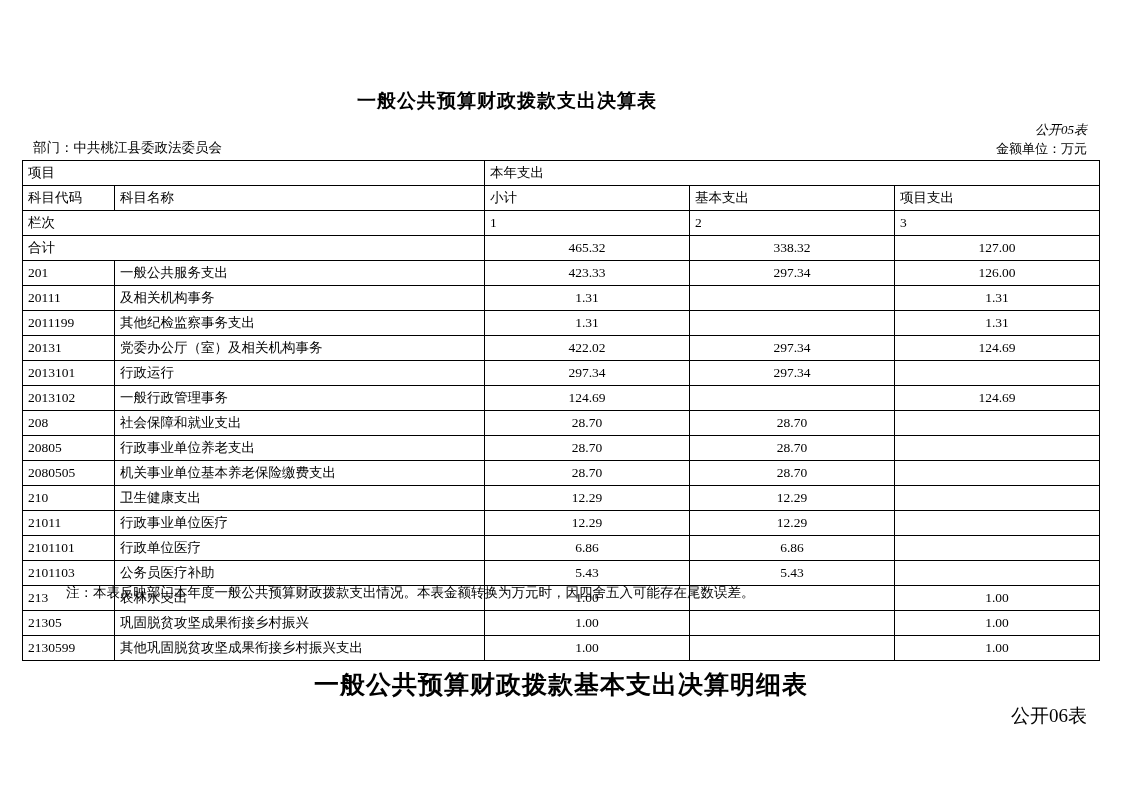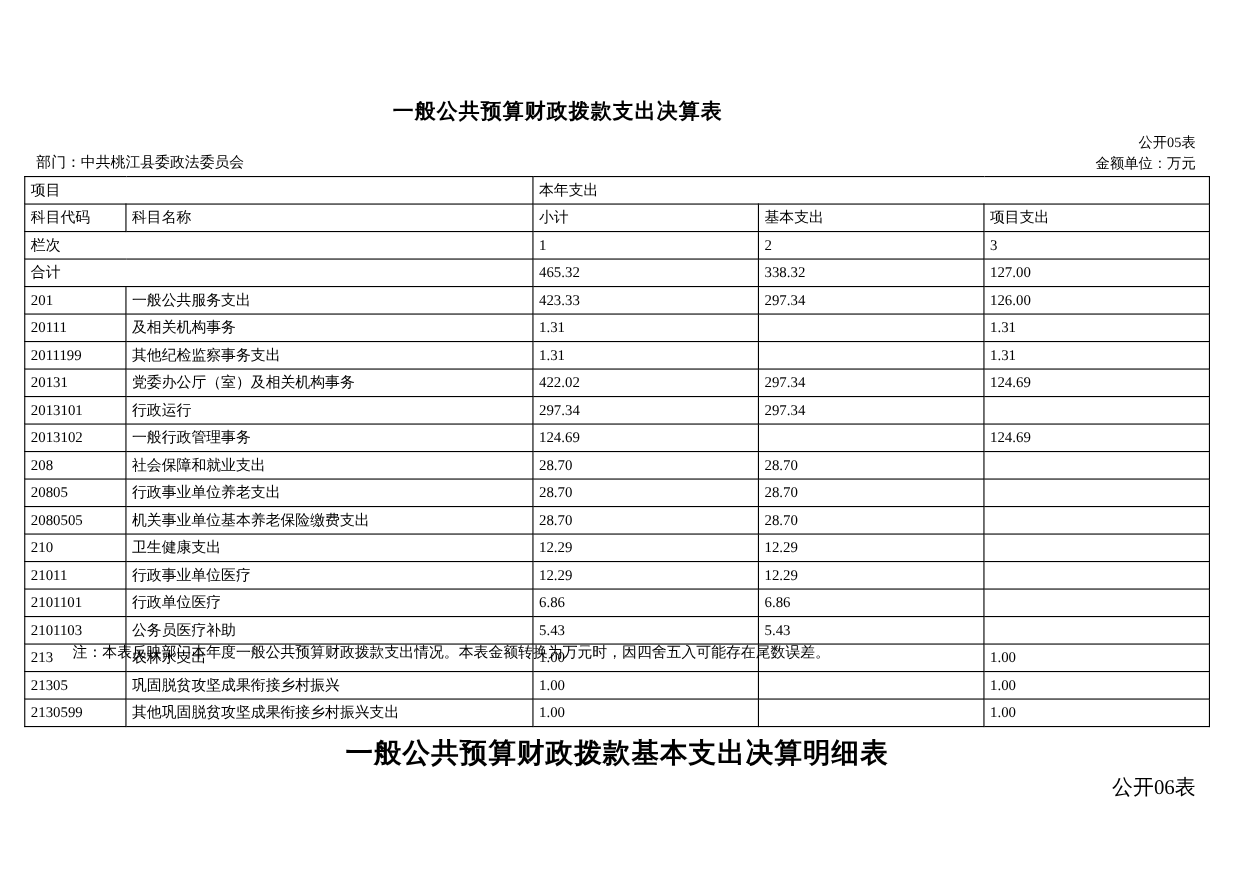--- a/index.html
+++ b/index.html
@@ -30,21 +30,21 @@
     font-size: 19px;
     font-weight: bold;
     letter-spacing: 1px;
   }
   .meta-right {
     position: absolute;
     right: 35px;
     font-size: 13px;
     text-align: right;
   }
-  .meta-r1 { top: 121px; }
+  .meta-r1 { top: 121px; font-style: italic; }
   .meta-r2 { top: 140px; }
   .dept-line {
     position: absolute;
     top: 139px;
     left: 33px;
     font-size: 13.5px;
   }
   table.main {
     position: absolute;
     top: 160px;
@@ -58,21 +58,21 @@
     border: 1px solid #000000;
     padding: 2px 5px;
     height: 20px;
     font-weight: normal;
     line-height: 18px;
   }
   .c-code { width: 92px; }
   .c-name { width: 370px; }
   .c-num  { width: 205px; }
   .center { text-align: left; }
-  .right  { text-align: left; }
+  .right  { text-align: center; }
   .left   { text-align: left; }
   .bold   { font-weight: bold; }
   .note {
     position: absolute;
     top: 584px;
     left: 22px;
     font-size: 13.5px;
     padding-left: 44px;
   }
   .title2 {

